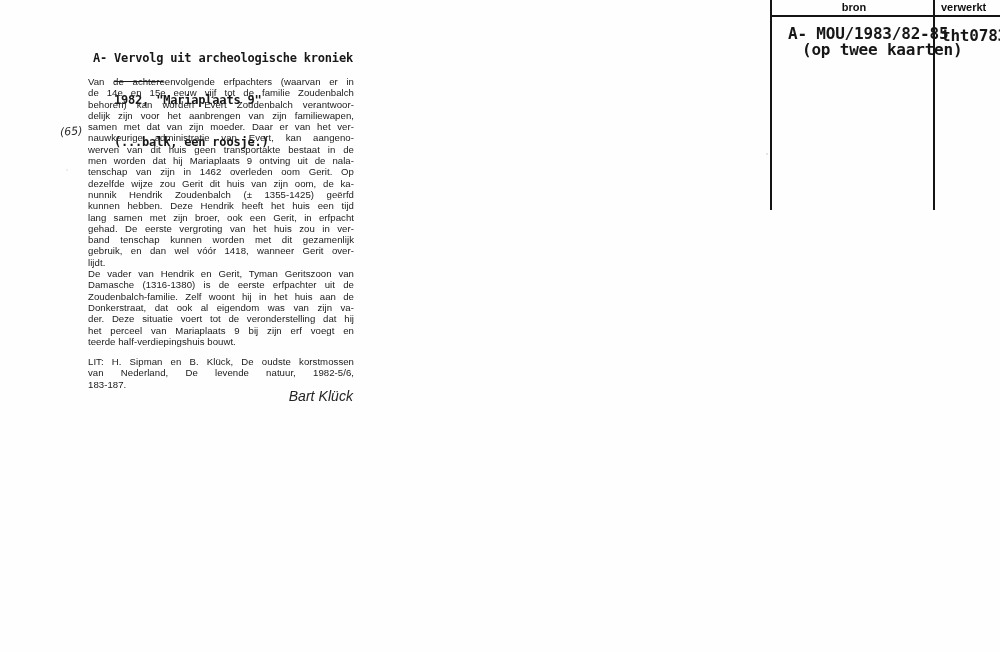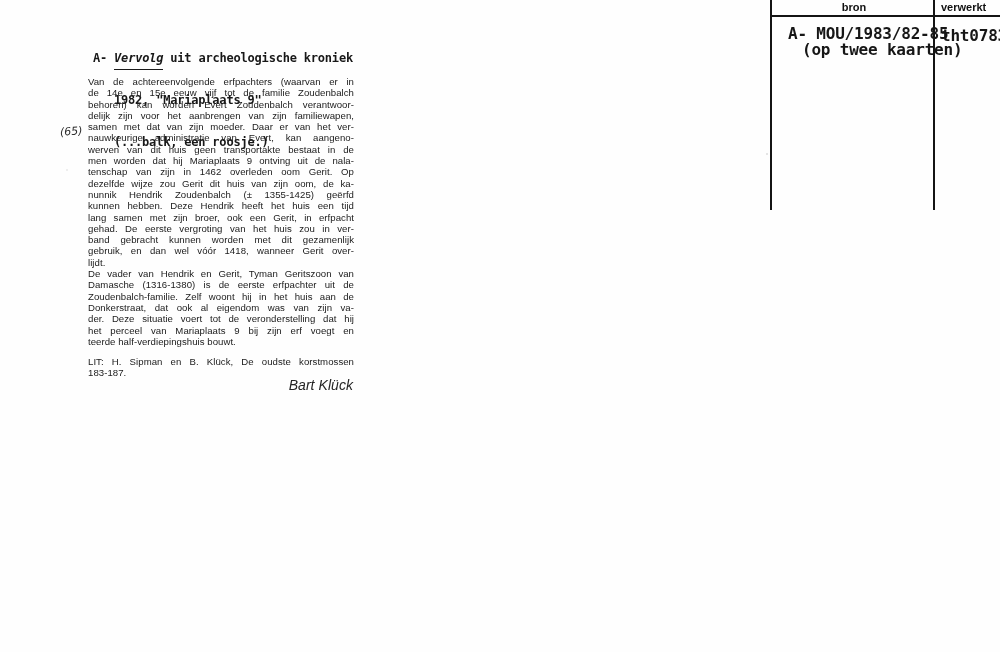--- a/index.html
+++ b/index.html
@@ -19,22 +19,21 @@
     font-family: "DejaVu Sans Mono", monospace;
     font-size: 12px; font-weight: 700;
     letter-spacing: -0.2px;
     line-height: 14px;
     color: #181818;
     white-space: pre;
   }
   .heading .indent { padding-left: 21px; }
   .heading .u {
     border-bottom: 1.3px solid #181818;
-    padding-bottom: 4px;
-    font-style: italic;
+    padding-bottom: 16px;
   }
   .pre { white-space: pre; }
 
   
   .margin-note {
     position: absolute; left: 60px; top: 125px;
     font-family: "DejaVu Sans", sans-serif;
     font-style: italic;
     font-size: 11px; color: #2e2e2e;
     transform: rotate(-5deg);
@@ -115,35 +114,36 @@
         <div class="bl">samen met dat van zijn moeder. Daar er van het ver-</div>
         <div class="bl">nauwkeurige administratie van Evert, kan aangeno-</div>
         <div class="bl">werven van dit huis geen transportakte bestaat in de</div>
         <div class="bl">men worden dat hij Mariaplaats 9 ontving uit de nala-</div>
         <div class="bl">tenschap van zijn in 1462 overleden oom Gerit. Op</div>
         <div class="bl">dezelfde wijze zou Gerit dit huis van zijn oom, de ka-</div>
         <div class="bl">nunnik Hendrik Zoudenbalch (± 1355-1425) geërfd</div>
         <div class="bl">kunnen hebben. Deze Hendrik heeft het huis een tijd</div>
         <div class="bl">lang samen met zijn broer, ook een Gerit, in erfpacht</div>
         <div class="bl">gehad. De eerste vergroting van het huis zou in ver-</div>
-        <div class="bl">band gebracht kunnen worden met dit gezamenlijk</div>
+        <div class="bl">band tenschap kunnen worden met dit gezamenlijk</div>
         <div class="bl">gebruik, en dan wel vóór 1418, wanneer Gerit over-</div>
         <div class="bl last">lijdt.</div>
       </div>
     <div class="para">
         <div class="bl">De vader van Hendrik en Gerit, Tyman Geritszoon van</div>
         <div class="bl">Damasche (1316-1380) is de eerste erfpachter uit de</div>
         <div class="bl">Zoudenbalch-familie. Zelf woont hij in het huis aan de</div>
         <div class="bl">Donkerstraat, dat ook al eigendom was van zijn va-</div>
         <div class="bl">der. Deze situatie voert tot de veronderstelling dat hij</div>
         <div class="bl">het perceel van Mariaplaats 9 bij zijn erf voegt en</div>
         <div class="bl last">teerde half-verdiepingshuis bouwt.</div>
       </div>
     <div class="para lit">
         <div class="bl">LIT: H. Sipman en B. Klück, De oudste korstmossen</div>
+        <div class="bl">van Nederland, De levende natuur, 1982-5/6,</div>
         <div class="bl last">183-187.</div>
       </div>
     <div class="signature">Bart Klück</div>
   </div>
 
   <div class="vline left"></div>
   <div class="vline mid"></div>
   <div class="hline"></div>
 
   <div class="th bron">bron</div>

